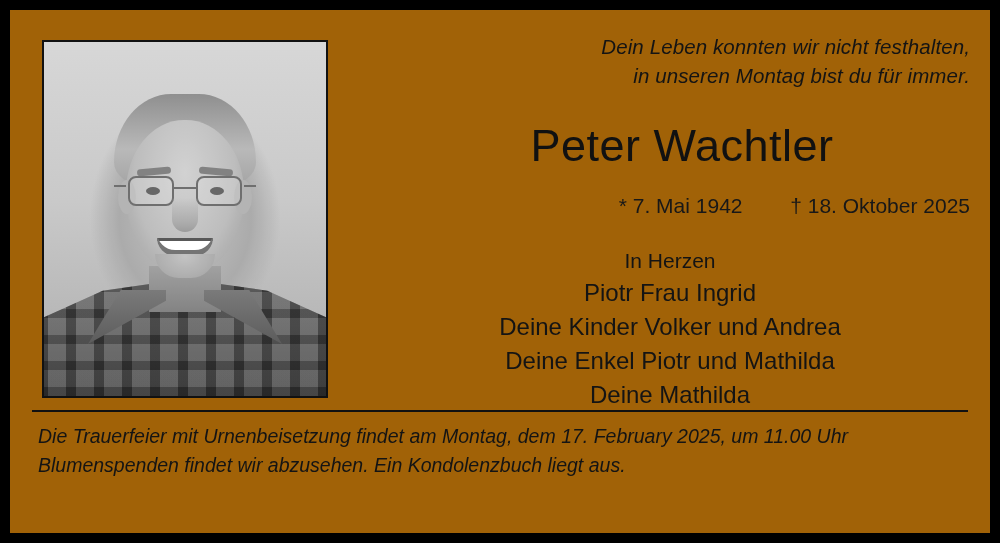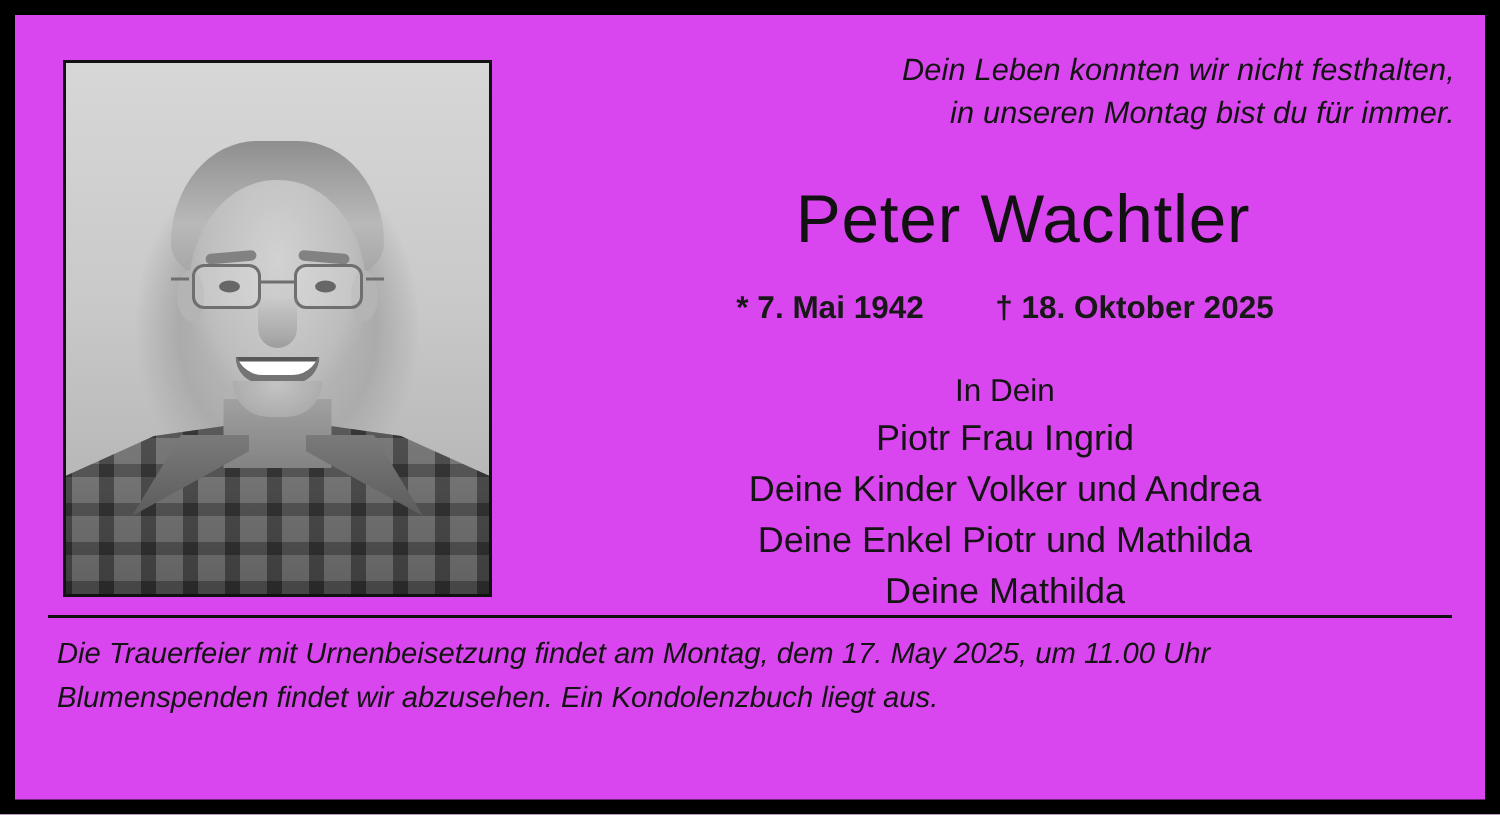--- a/index.html
+++ b/index.html
@@ -16,21 +16,21 @@
     height: 543px;
     background: #000000;
     box-sizing: border-box;
     padding: 10px;
     overflow: hidden;
   }
   .inner {
     position: relative;
     width: 100%;
     height: 100%;
-    background: #d946ef;
+    background: #a16207;
     box-sizing: border-box;
     padding-left: 44px;
   }
   .notice {
     position: absolute;
     left: 0;
     top: 0;
     right: 0;
     bottom: 0;
   }
@@ -234,24 +234,23 @@
     font-size: 45px;
     line-height: 52px;
     color: #111;
     letter-spacing: 0.5px;
   }
   .dates {
     position: absolute;
     left: 360px;
     top: 184px;
     width: 600px;
-    text-align: center;
+    text-align: right;
     font-size: 21px;
     color: #181818;
-    font-weight: bold;
   }
   .dates .sep {
     display: inline-block;
     width: 36px;
   }
   .survivors {
     position: absolute;
     left: 360px;
     top: 236px;
     width: 600px;
@@ -332,29 +331,29 @@
 
       <div class="dates">
         <span>*</span>
         <span>7. Mai 1942</span>
         <span class="sep"></span>
         <span>†</span>
         <span>18. Oktober 2025</span>
       </div>
 
       <div class="survivors">
-        <div class="line small">In Dein</div>
+        <div class="line small">In Herzen</div>
         <div class="line">Piotr Frau Ingrid</div>
         <div class="line">Deine Kinder Volker und Andrea</div>
         <div class="line">Deine Enkel Piotr und Mathilda</div>
         <div class="line">Deine Mathilda</div>
       </div>
 
       <div class="divider"></div>
 
       <div class="footer">
-        <div>Die Trauerfeier mit Urnenbeisetzung findet am Montag, dem 17. May 2025, um 11.00 Uhr</div>
+        <div>Die Trauerfeier mit Urnenbeisetzung findet am Montag, dem 17. February 2025, um 11.00 Uhr</div>
         <div>Blumenspenden findet wir abzusehen. Ein Kondolenzbuch liegt aus.</div>
       </div>
 
     </div>
   </div>
 </div>
 
 </body></html>

